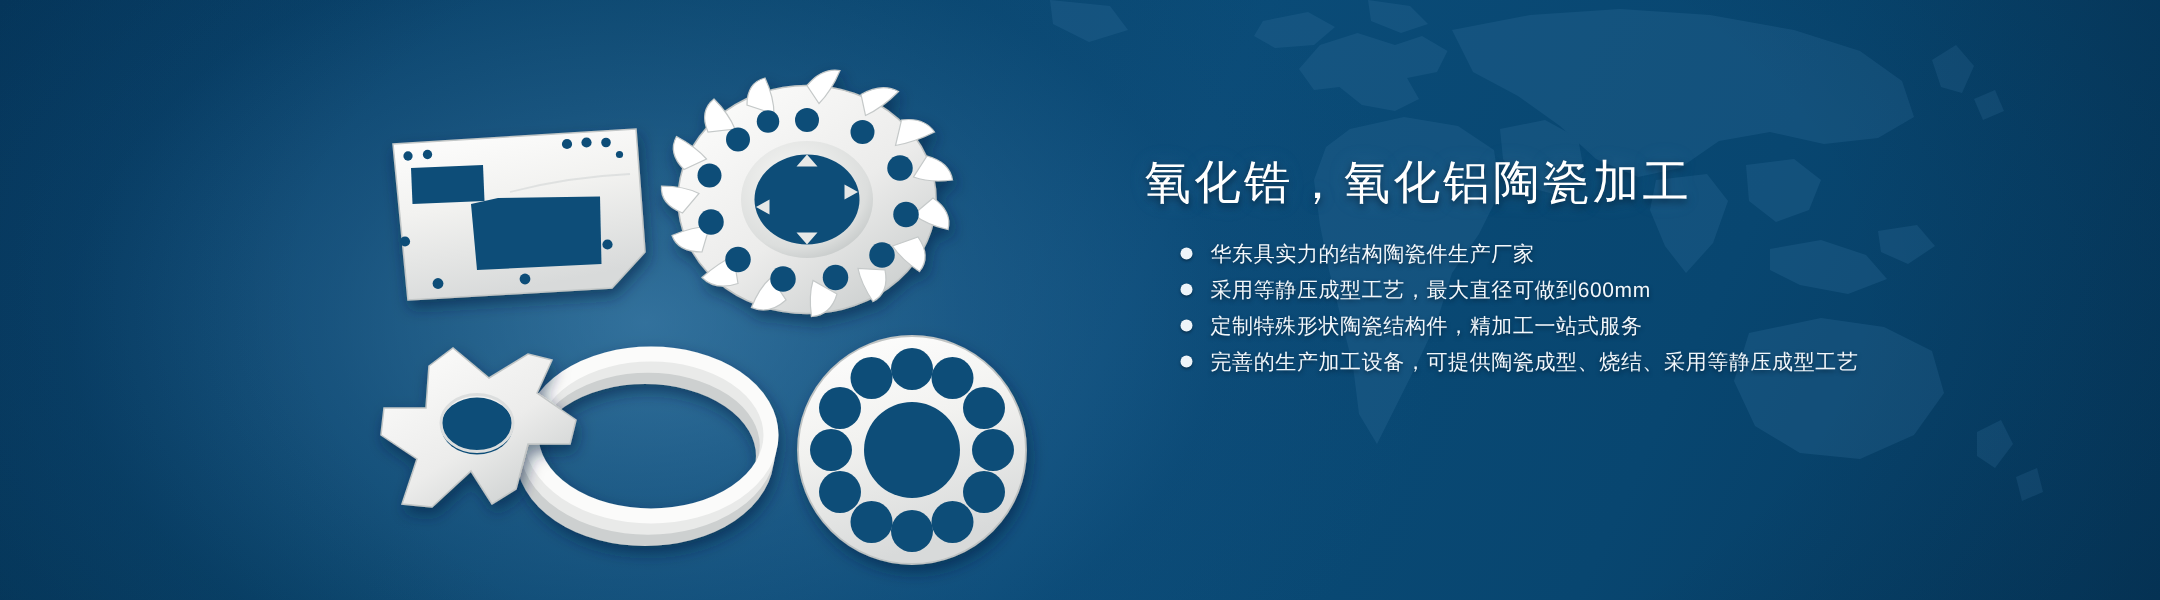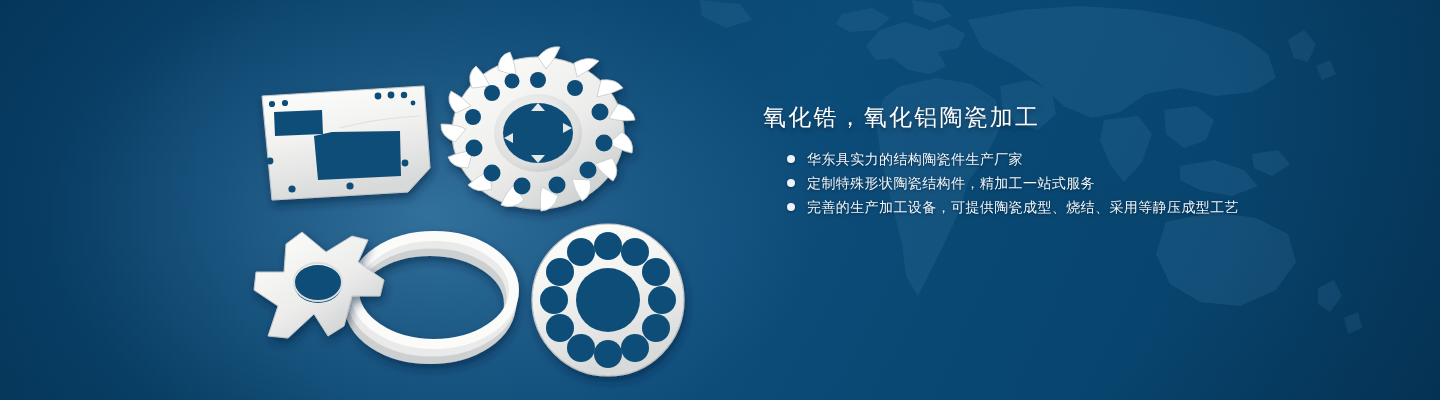--- a/index.html
+++ b/index.html
@@ -34,21 +34,21 @@
   
   #products{ position:absolute; left:0; top:0; width:760px; height:400px; }
   #products svg{ display:block; }
 
   
   #copy{
     position:absolute; left:763px; top:104px; width:620px;
   }
   #headline{
     color:#ffffff;
-    font-size:23px;
+    font-size:31px;
     line-height:1.18;
     letter-spacing:2.2px;
     font-weight:400;
     text-shadow:0 2px 5px rgba(2,26,46,.75), 0 0 14px rgba(120,180,225,.22);
     white-space:nowrap;
   }
   #bullets{ margin-top:21px; list-style:none; }
   #bullets li{
     display:flex; align-items:center;
     color:#f2f7fb;
@@ -254,20 +254,24 @@
 
   <div id="copy">
     <h1 id="headline">氧化锆，氧化铝陶瓷加工</h1>
     <ul id="bullets">
       <li>
         <span class="dot"></span>
         <span>华东具实力的结构陶瓷件生产厂家</span>
       </li>
       <li>
         <span class="dot"></span>
+        <span>采用等静压成型工艺，最大直径可做到600mm</span>
+      </li>
+      <li>
+        <span class="dot"></span>
         <span>定制特殊形状陶瓷结构件，精加工一站式服务</span>
       </li>
       <li>
         <span class="dot"></span>
         <span>完善的生产加工设备，可提供陶瓷成型、烧结、采用等静压成型工艺</span>
       </li>
     </ul>
   </div>
 
 </div>

